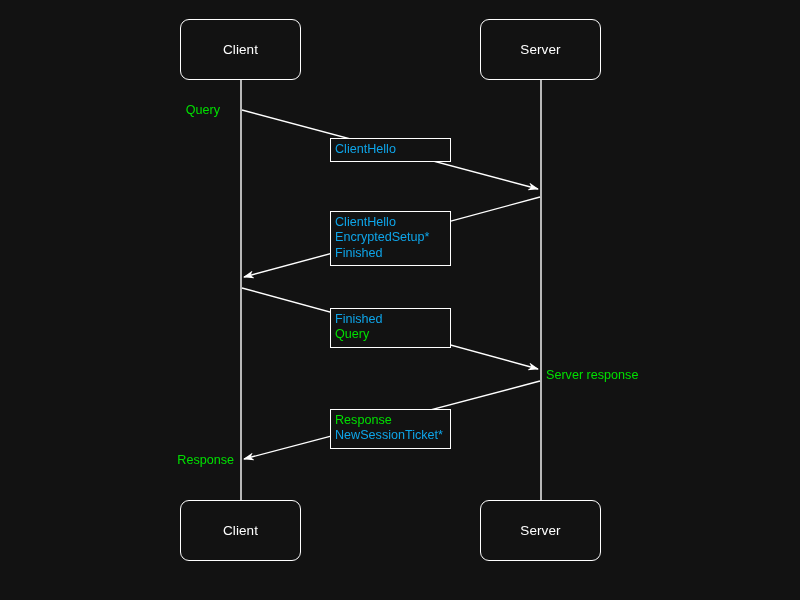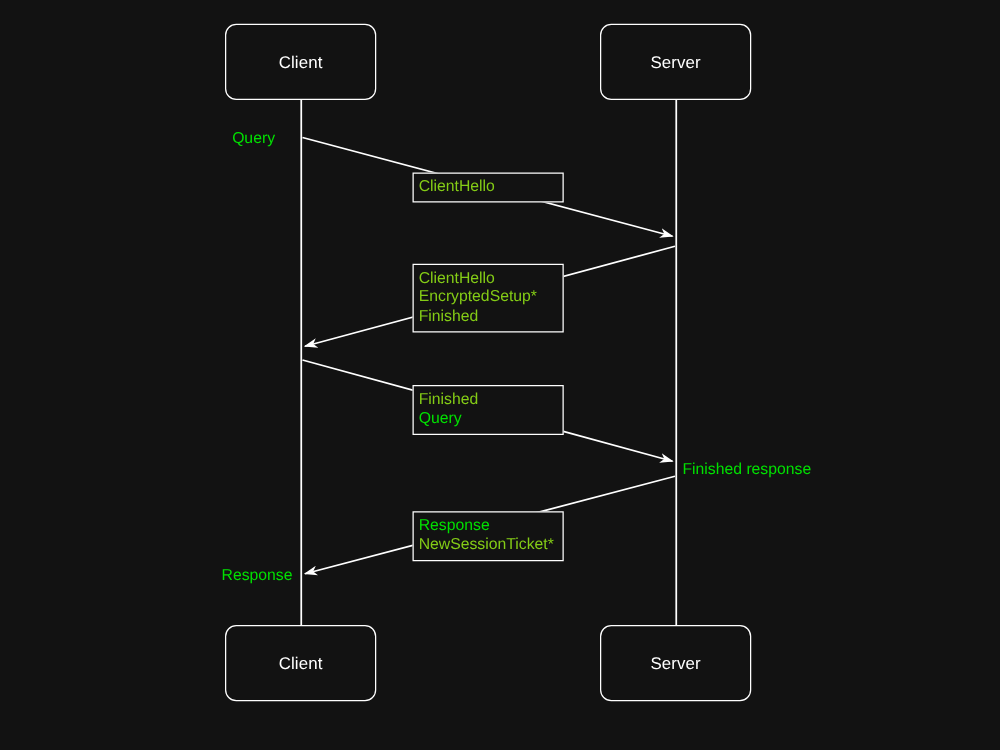--- a/index.html
+++ b/index.html
@@ -48,21 +48,21 @@
     border: 1.3px solid #ffffff;
     background: #121212;
     padding: 3px 4px 4px 4px;
   }
   .msg-line {
     font-size: 12.6px;
     line-height: 15.4px;
     font-family: "Liberation Sans", sans-serif;
     white-space: nowrap;
   }
-  .msg-line.white { color: #84cc16; }
+  .msg-line.white { color: #0ea5e9; }
   .msg-line.green { color: #00e000; }
   .side-label {
     position: absolute;
     font-size: 12.6px;
     font-family: "Liberation Sans", sans-serif;
     color: #00e000;
     white-space: nowrap;
   }
   .side-label.right { text-align: left; }
   .side-label.left { text-align: right; }
@@ -101,21 +101,21 @@
 
   <div class="actor-box" style="left:180px; top:500px; width:121px; height:61px;">
     <span class="actor-label">Client</span>
   </div>
   <div class="actor-box" style="left:480px; top:500px; width:121px; height:61px;">
     <span class="actor-label">Server</span>
   </div>
 
   <div class="side-label left" style="left:110px; top:103px; width:110px;">Query</div>
 
-  <div class="side-label right" style="left:546px; top:368px;">Finished response</div>
+  <div class="side-label right" style="left:546px; top:368px;">Server response</div>
 
   <div class="side-label left" style="left:110px; top:453px; width:124px;">Response</div>
 
   <div class="msg-box" style="left:330px; top:138px; width:121px;">
     <div class="msg-line white">ClientHello</div>
   </div>
 
   <div class="msg-box" style="left:330px; top:211px; width:121px;">
     <div class="msg-line white">ClientHello</div>
     <div class="msg-line white">EncryptedSetup*</div>

